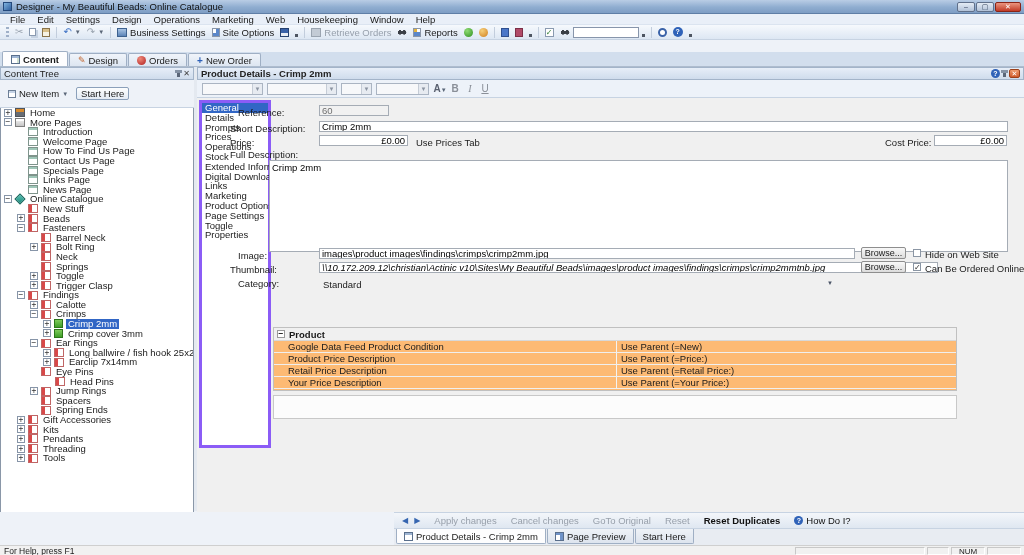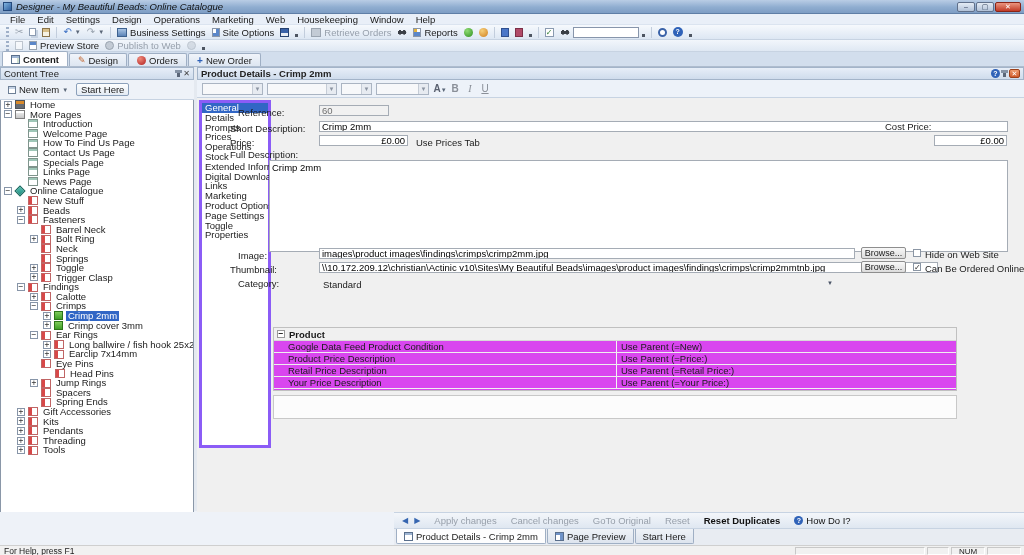--- a/index.html
+++ b/index.html
@@ -6,21 +6,21 @@
   *{box-sizing:border-box;}
   .app{position:relative;width:1024px;height:555px;background:#eef2f8;overflow:hidden;
        font-family:"Liberation Sans",sans-serif;font-size:10px;color:#1a1a1a;}
 
   
   .titlebar{position:absolute;left:0;top:0;width:1024px;height:14px;
     background:linear-gradient(180deg,#b9cde5,#8fadd0 55%,#7e9dc4);
     border-bottom:1px solid #5f7ea6;display:flex;align-items:center;padding:0 3px;}
   .appicon{width:9px;height:9px;background:linear-gradient(135deg,#7fb3e0,#2f5f9e);
     border:1px solid #24497c;margin-right:4px;flex:none;}
-  .title-text{font-size:9.5px;color:#111;white-space:nowrap;font-style:italic;}
+  .title-text{font-size:9.5px;color:#111;white-space:nowrap;}
   .winbtns{margin-left:auto;display:flex;}
   .wbtn{width:18px;height:10px;border:1px solid #60708a;border-radius:2px;margin-left:1px;
     background:linear-gradient(#e4ecf5,#b2c2d8);font-size:7px;line-height:8px;text-align:center;color:#31405a;}
   .wbtn.close{width:26px;background:linear-gradient(#ea9580,#c13a26);color:#fff;border-color:#8a2316;}
 
   
   .menubar{position:absolute;left:0;top:14px;width:1024px;height:11px;background:#e9eff8;
     display:flex;align-items:center;padding-left:4px;border-bottom:1px solid #dbe4f0;}
   .menu-item{padding:0 6px;font-size:9.5px;line-height:11px;cursor:default;}
 
@@ -83,21 +83,21 @@
 
   
   .sidebar{position:absolute;left:0;top:67px;width:194px;height:444px;background:#eef2f8;}
   .panel-header{height:13px;background:linear-gradient(180deg,#e7eef8,#cfdcec);
     border:1px solid #a3b4c9;display:flex;align-items:center;padding:0 3px;font-size:9.5px;color:#222;}
   .panel-header .ph-title{flex:1;white-space:nowrap;overflow:hidden;}
   .ph-icons{display:flex;align-items:center;gap:3px;}
   .pin{width:3px;height:7px;background:#5a6678;position:relative;display:inline-block;}
   .pin::before{content:"";position:absolute;left:-2px;top:0;width:7px;height:3px;background:#8593a6;}
   .xicn{font-size:8px;line-height:9px;color:#444;}
-  .side-toolbar{height:20px;background:#eef2f8;border-bottom:1px solid #c7d3e2;
+  .side-toolbar{height:28px;background:#eef2f8;border-bottom:1px solid #c7d3e2;
     display:flex;align-items:center;gap:4px;padding:0 4px;}
   .sbtn{display:flex;align-items:center;gap:3px;font-size:9.5px;height:13px;padding:0 4px;cursor:default;}
   .sbtn.framed{border:1px solid #8ba0ba;background:linear-gradient(#fdfefe,#e4ebf4);border-radius:2px;}
   .i-newitem{width:8px;height:8px;background:#fff;border:1px solid #6d7f96;box-shadow:inset 0 2px 0 #c6d4e6;}
   .tree{position:relative;height:415px;background:#fff;border:1px solid #8a97a8;border-top:none;overflow:hidden;}
   .trow{display:flex;align-items:center;height:9.6px;font-size:9.5px;white-space:nowrap;cursor:default;}
   .trow .tlabel{padding:0 2px;line-height:9.6px;}
   .trow.sel .tlabel{background:#3166c5;color:#fff;}
   .exp{width:8px;height:8px;border:1px solid #8795a8;background:#fff;font-size:8px;line-height:6px;
     text-align:center;color:#333;flex:none;margin-right:3px;font-family:"DejaVu Sans Mono",monospace;}
@@ -141,21 +141,21 @@
   .bigtext{position:absolute;border:1px solid #a5acb5;background:#fff;resize:none;
     font:9.5px "Liberation Sans",sans-serif;padding:1px 2px;overflow:hidden;}
   .btn{position:absolute;height:12px;border:1px solid #8e8e8e;border-radius:2px;
     background:linear-gradient(#f8f8f8,#dcdcdc);font-size:9px;line-height:10px;text-align:center;cursor:default;}
   .cb{position:absolute;width:8px;height:8px;border:1px solid #8b96a4;background:#fff;
     font-size:8px;line-height:7px;text-align:center;color:#2a2a2a;}
   .cblabel{position:absolute;font-size:9.5px;white-space:nowrap;}
   .catval{position:absolute;font-size:9.5px;}
   .catarrow{position:absolute;font-size:6px;color:#4a5466;}
 
-  .pgrid{position:absolute;left:76px;top:229px;width:684px;height:64px;background:#d946ef;border:1px solid #c0c0c0;}
+  .pgrid{position:absolute;left:76px;top:229px;width:684px;height:64px;background:#fdba74;border:1px solid #c0c0c0;}
   .ghead{height:13px;background:#f0f0f0;border-bottom:1px solid #d8d8d8;display:flex;align-items:center;
     font-weight:bold;font-size:9.5px;}
   .gbox{width:8px;height:8px;border:1px solid #9a9a9a;background:#fff;font-size:8px;line-height:6px;
     text-align:center;margin:0 4px 0 3px;font-family:"DejaVu Sans Mono",monospace;}
   .gbox::before{content:"−";}
   .grow{display:flex;height:12px;border-bottom:1px solid #efefef;font-size:9.5px;align-items:center;}
   .gname{width:342px;padding-left:14px;white-space:nowrap;overflow:hidden;}
   .gval{flex:1;padding-left:4px;border-left:1px solid #f3f3f3;white-space:nowrap;}
   .emptybox{position:absolute;left:76px;top:297px;width:684px;height:24px;background:#fcfcfc;border:1px solid #c8c8c8;}
 
@@ -285,38 +285,20 @@
     <span class="tsep"></span>
     <span class="tbtn">
         <span class="icn i-clock"></span>
       </span>
     <span class="tbtn">
         <span class="icn i-help">?</span>
       </span>
     <span class="dotmark"></span>
   </div>
 
-  <div class="toolbar2">
-    <span class="grip"></span>
-    <span class="tbtn">
-        <span class="icn i-page dim"></span>
-      </span>
-    <span class="tbtn">
-      <span class="icn i-page blue"></span>
-      <span class="lbl">Preview Store</span>
-    </span>
-    <span class="tbtn disabled">
-      <span class="icn i-pub"></span>
-      <span class="lbl">Publish to Web</span>
-    </span>
-    <span class="tbtn">
-        <span class="icn i-pub dim"></span>
-      </span>
-    <span class="dotmark"></span>
-  </div>
 
   <div class="tabstrip" id="tabstrip">
       <div class="tab active">
         <span class="tabicn ic-content"></span>
         <span>Content</span>
       </div>
       <div class="tab">
         <span class="tabicn ic-design">✎</span>
         <span>Design</span>
       </div>
@@ -587,34 +569,34 @@
 
       <span class="flabel" style="left:41px;top:9px">Reference:</span>
       <input class="txt ro" style="left: 122px; top: 7px; width: 70px;" value="60">
 
       <span class="flabel" style="left:33px;top:25px">Short Description:</span>
       <input class="txt" style="left: 122px; top: 23px; width: 689px;" value="Crimp 2mm">
 
       <span class="flabel" style="left:33px;top:39px">Price:</span>
       <input class="txt money" style="left: 122px; top: 37px; width: 89px;" value="£0.00">
       <span class="flabel" style="left:219px;top:39px">Use Prices Tab</span>
-      <span class="flabel" style="left:688px;top:23px">Cost Price:</span>
+      <span class="flabel" style="left:688px;top:39px">Cost Price:</span>
       <input class="txt money" style="left: 737px; top: 37px; width: 73px;" value="£0.00">
 
       <span class="flabel" style="left:33px;top:51px">Full Description:</span>
       <textarea class="bigtext" style="left: 72px; top: 62px; width: 739px; height: 92px;">Crimp 2mm</textarea>
 
       <span class="flabel" style="left:41px;top:152px">Image:</span>
       <input class="txt" style="left: 122px; top: 150px; width: 536px;" value="images\product images\findings\crimps\crimp2mm.jpg">
       <span class="btn" style="left:664px;top:149px;width:45px">Browse...</span>
       <span class="cb" style="left:716px;top:151px"></span>
       <span class="cblabel" style="left:728px;top:151px">Hide on Web Site</span>
 
       <span class="flabel" style="left:33px;top:166px">Thumbnail:</span>
-      <input class="txt" style="left: 122px; top: 164px; width: 619px;" value="\\10.172.209.12\christian\Actinic v10\Sites\My Beautiful Beads\images\product images\findings\crimps\crimp2mmtnb.jpg">
+      <input class="txt" style="left: 122px; top: 164px; width: 619px; font-style: italic;" value="\\10.172.209.12\christian\Actinic v10\Sites\My Beautiful Beads\images\product images\findings\crimps\crimp2mmtnb.jpg">
       <span class="btn" style="left:664px;top:163px;width:45px">Browse...</span>
       <span class="cb" style="left:716px;top:165px">✓</span>
       <span class="cblabel" style="left:728px;top:165px">Can Be Ordered Online</span>
 
       <span class="flabel" style="left:41px;top:180px">Category:</span>
       <span class="catval" style="left:126px;top:181px">Standard</span>
       <span class="catarrow" style="left:630px;top:182px">▼</span>
 
       <div class="pgrid">
         <div class="ghead">

